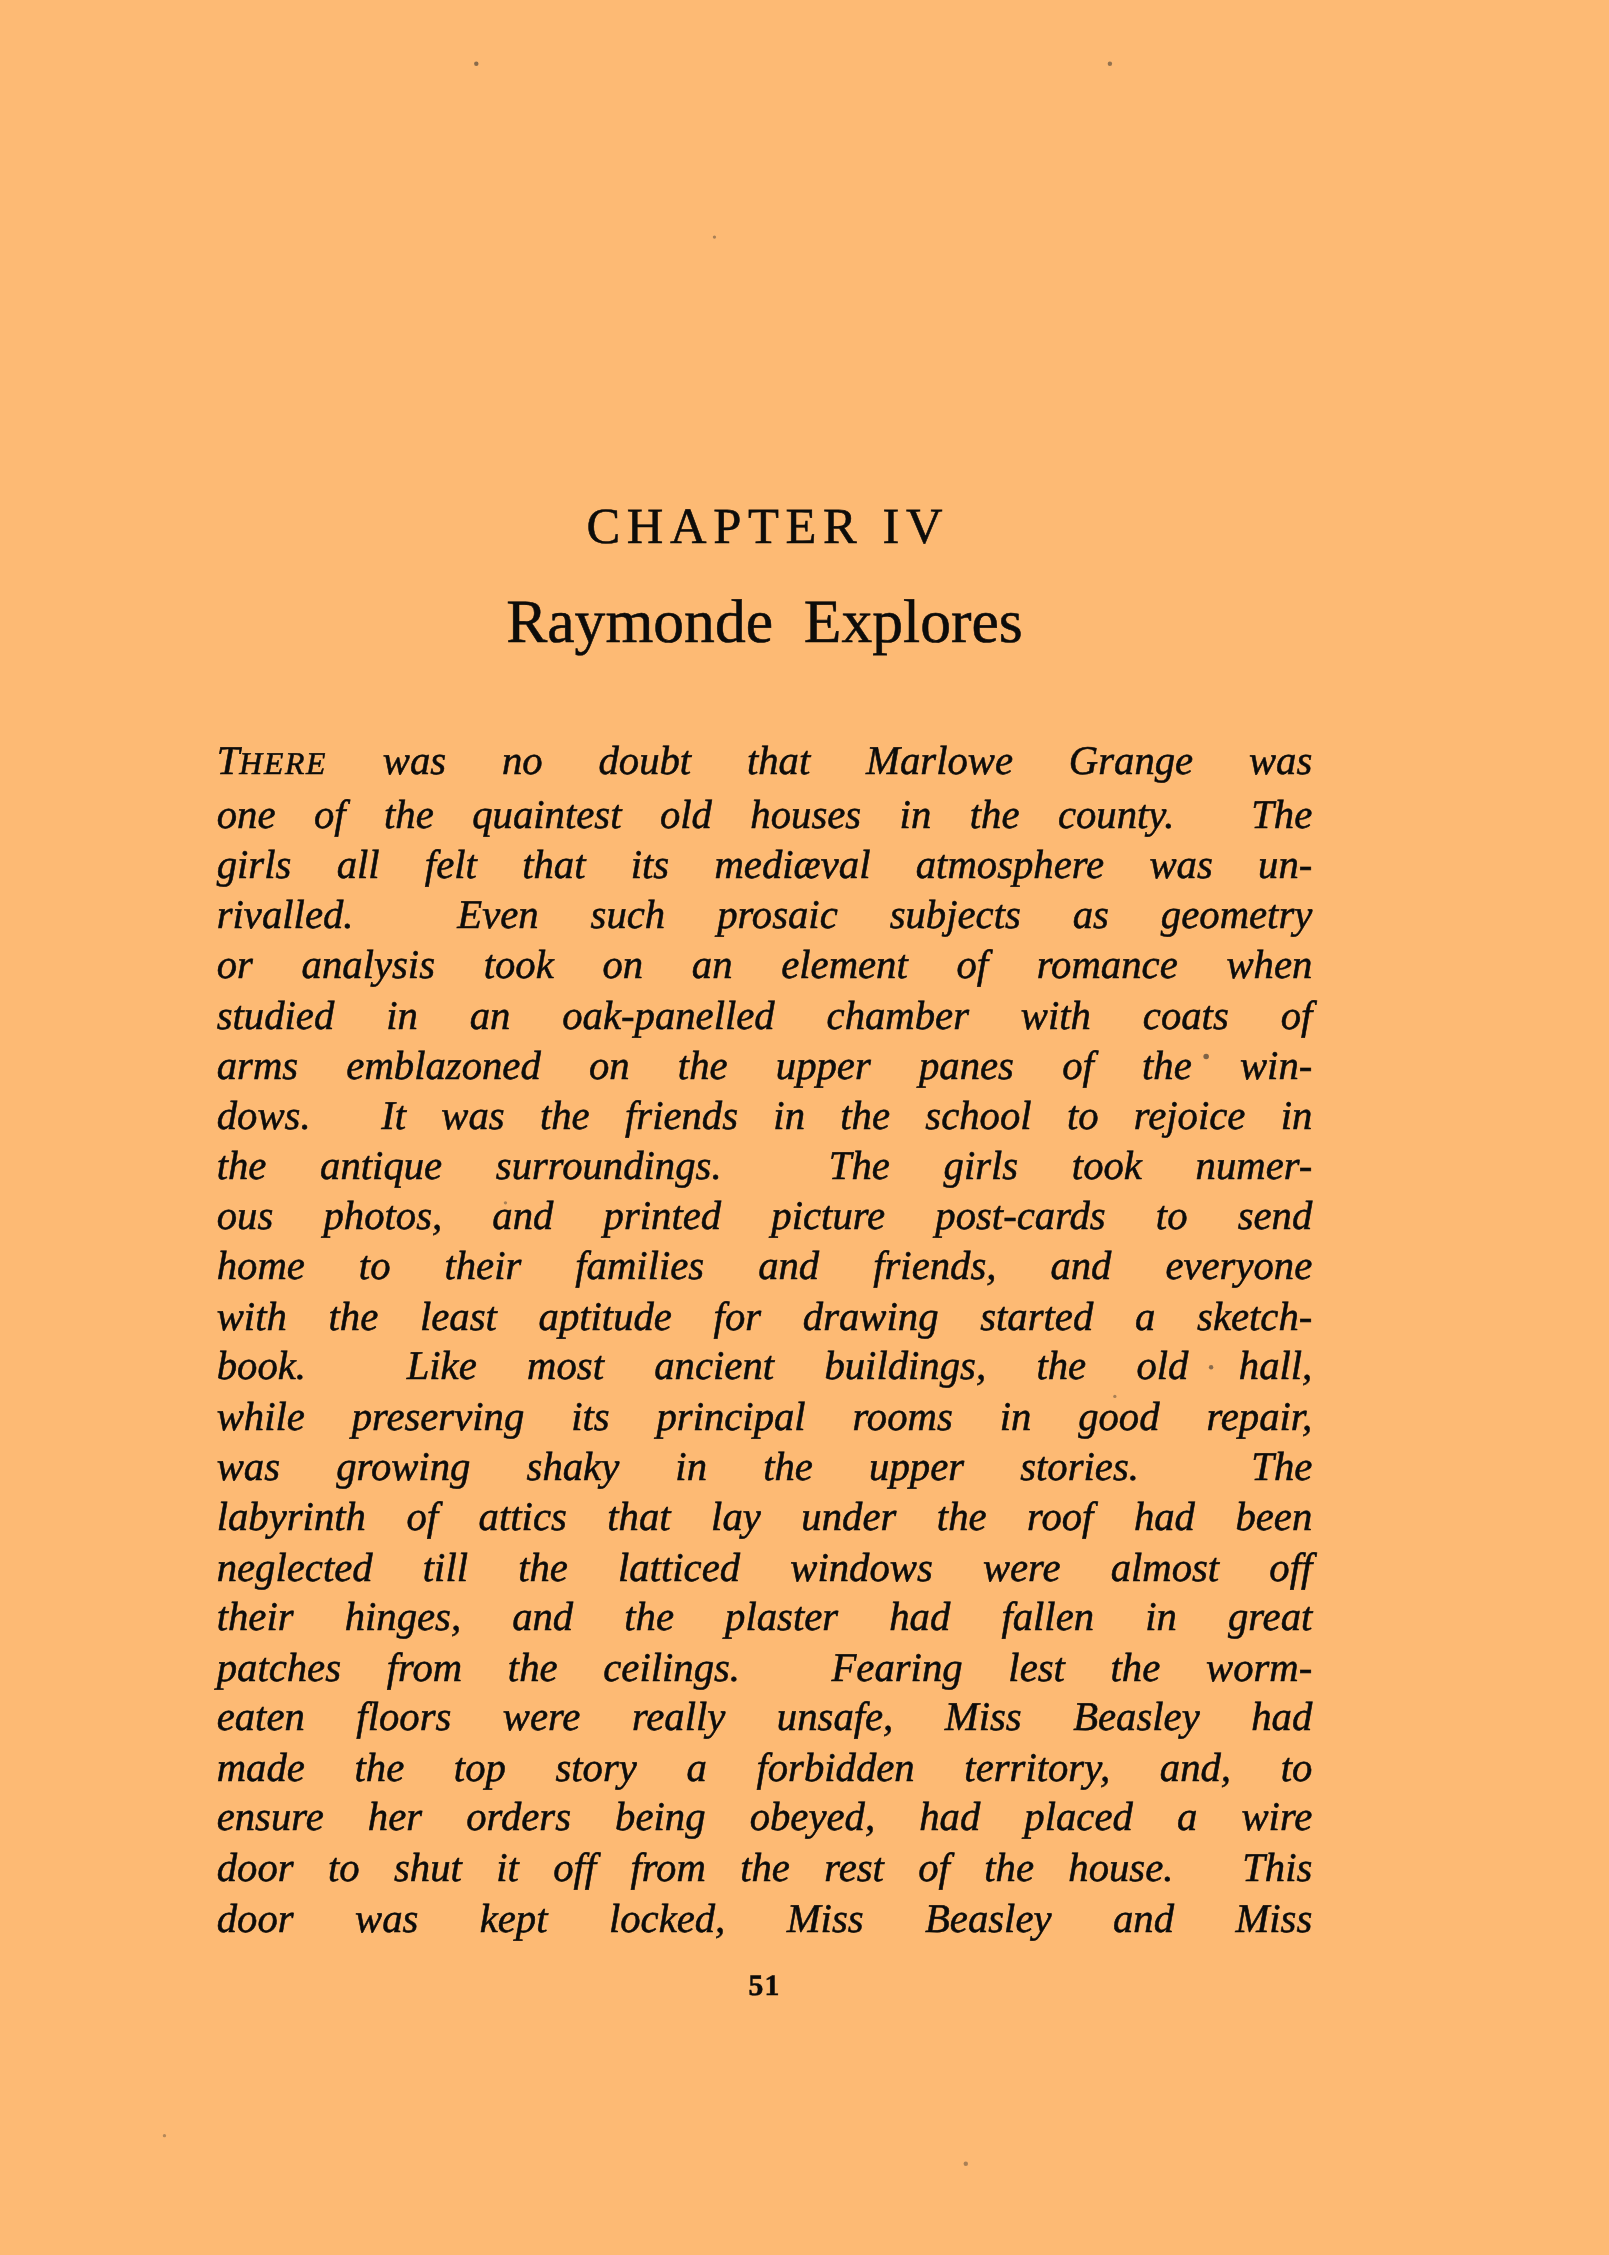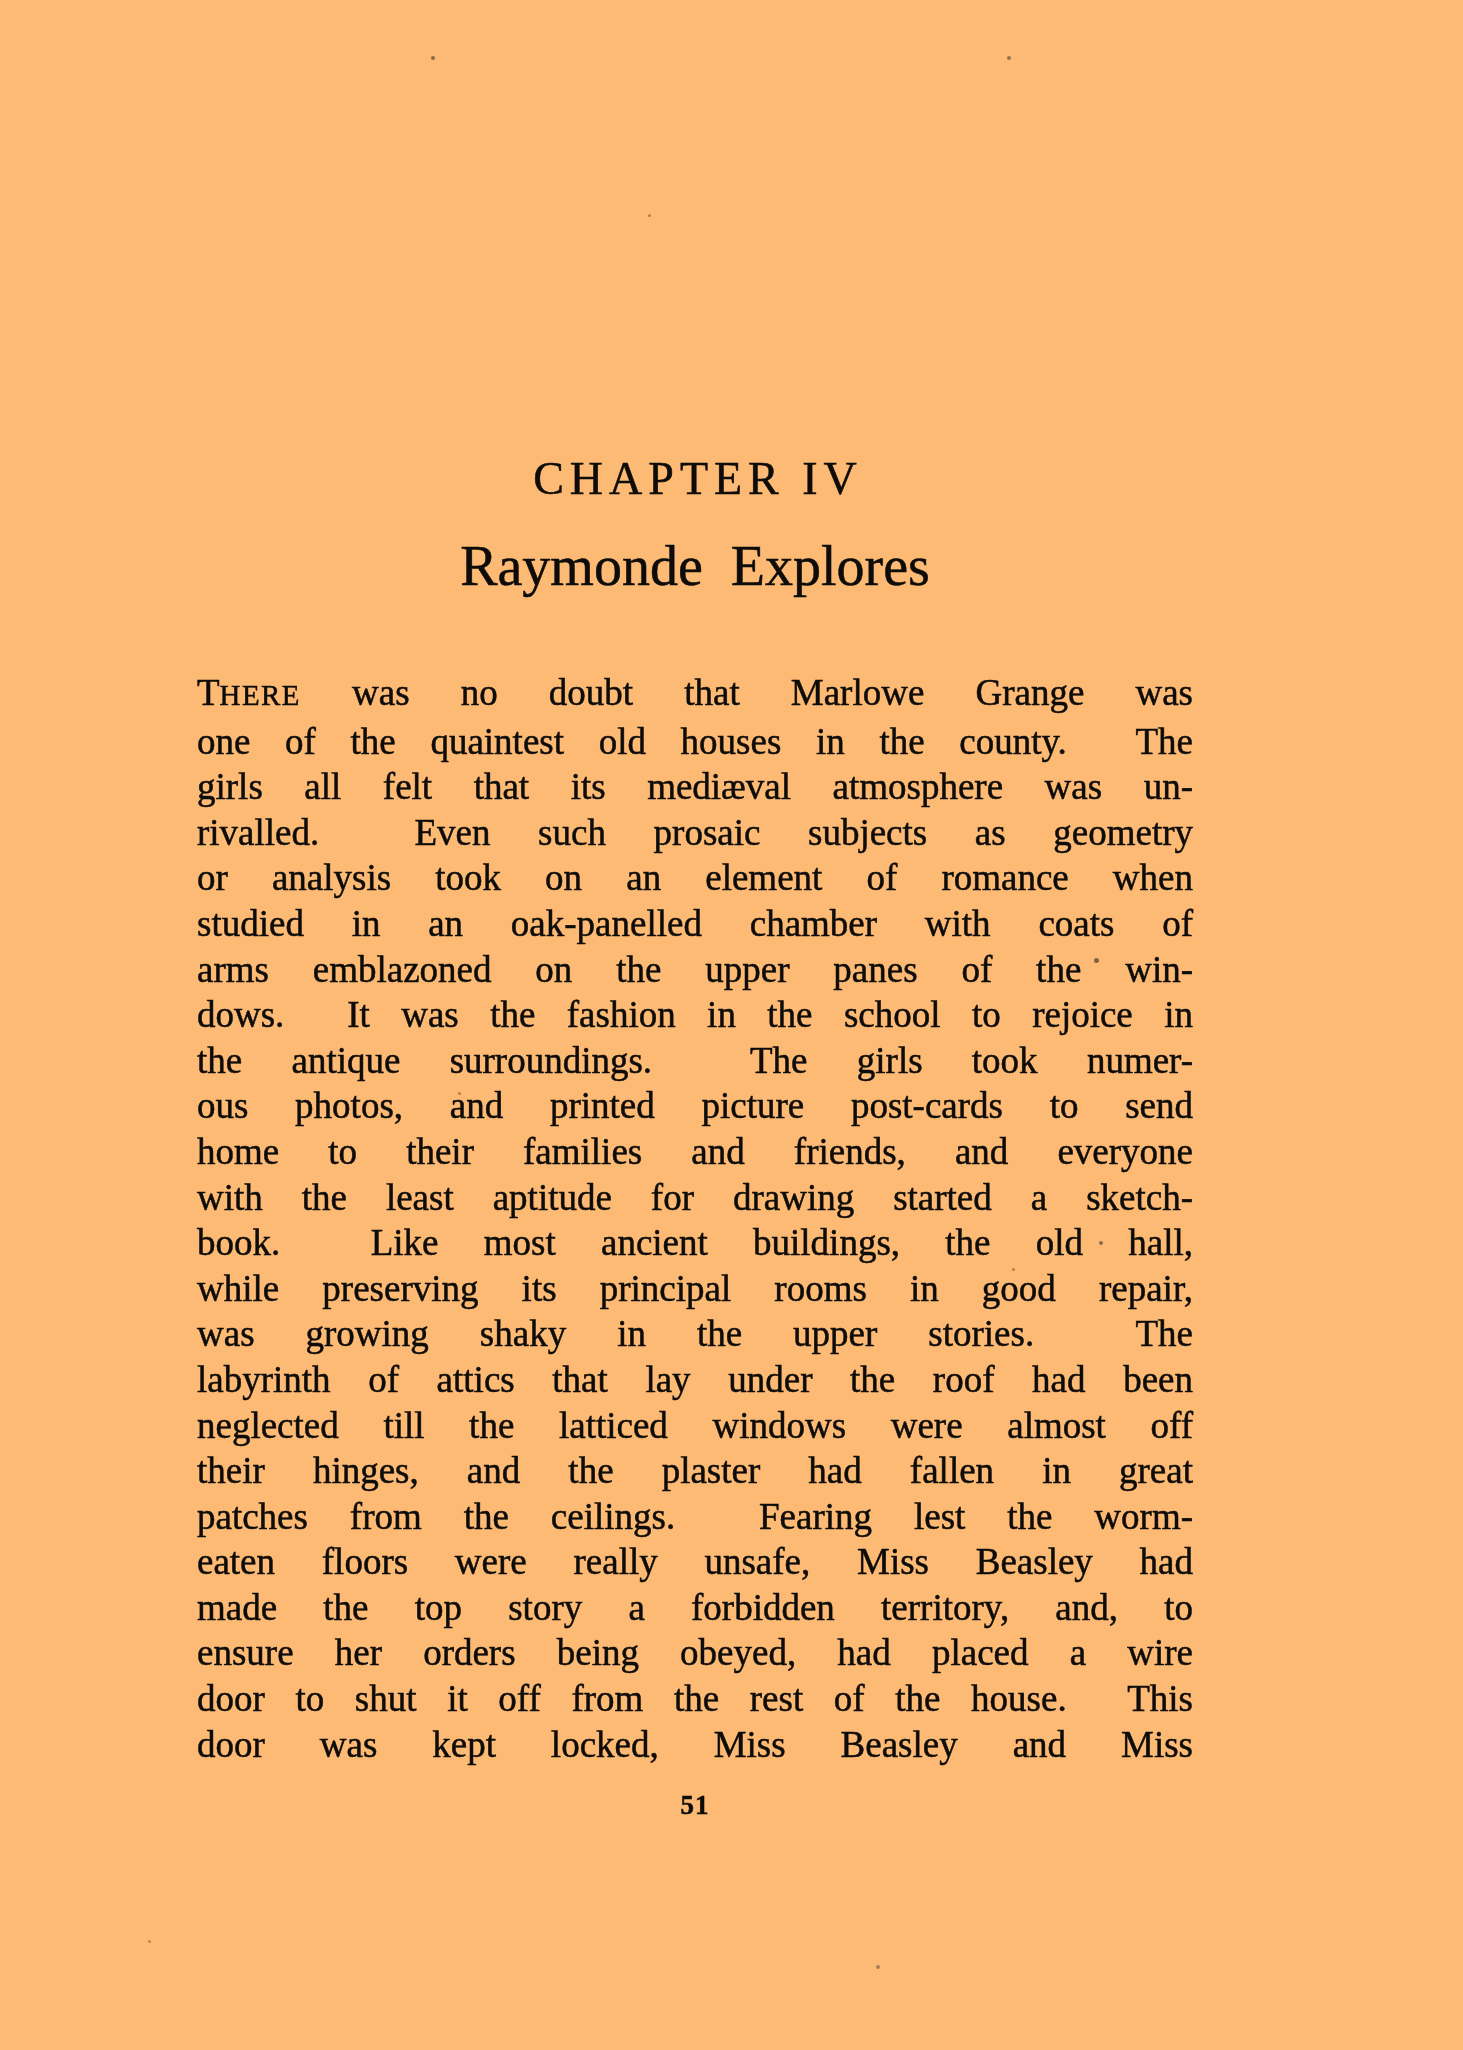--- a/index.html
+++ b/index.html
@@ -48,20 +48,21 @@
     top: 670px;
     width: 996px;
     font-size: 37px;
     line-height: 45.6px;
   }
   .line {
     text-align: justify;
     text-align-last: justify;
     white-space: pre-wrap;
     word-spacing: 1px;
+    font-style: italic;
   }
   .sc {
     font-size: 0.78em;
     letter-spacing: 1.5px;
   }
   .page-number {
     position: absolute;
     left: 197px;
     width: 996px;
     top: 1790px;
@@ -86,21 +87,21 @@
   <div class="chapter-title ink">Raymonde Explores</div>
 
   <div class="text-block">
       <div class="line ink">T<span class="sc">HERE</span> was no doubt that Marlowe Grange was</div>
       <div class="line ink">one of the quaintest old houses in the county.  The</div>
       <div class="line ink">girls all felt that its mediæval atmosphere was un-</div>
       <div class="line ink">rivalled.  Even such prosaic subjects as geometry</div>
       <div class="line ink">or analysis took on an element of romance when</div>
       <div class="line ink">studied in an oak-panelled chamber with coats of</div>
       <div class="line ink">arms emblazoned on the upper panes of the win-</div>
-      <div class="line ink">dows.  It was the fashion in the school to rejoice in</div>
+      <div class="line ink">dows.  It was the friends in the school to rejoice in</div>
       <div class="line ink">the antique surroundings.  The girls took numer-</div>
       <div class="line ink">ous photos, and printed picture post-cards to send</div>
       <div class="line ink">home to their families and friends, and everyone</div>
       <div class="line ink">with the least aptitude for drawing started a sketch-</div>
       <div class="line ink">book.  Like most ancient buildings, the old hall,</div>
       <div class="line ink">while preserving its principal rooms in good repair,</div>
       <div class="line ink">was growing shaky in the upper stories.  The</div>
       <div class="line ink">labyrinth of attics that lay under the roof had been</div>
       <div class="line ink">neglected till the latticed windows were almost off</div>
       <div class="line ink">their hinges, and the plaster had fallen in great</div>

